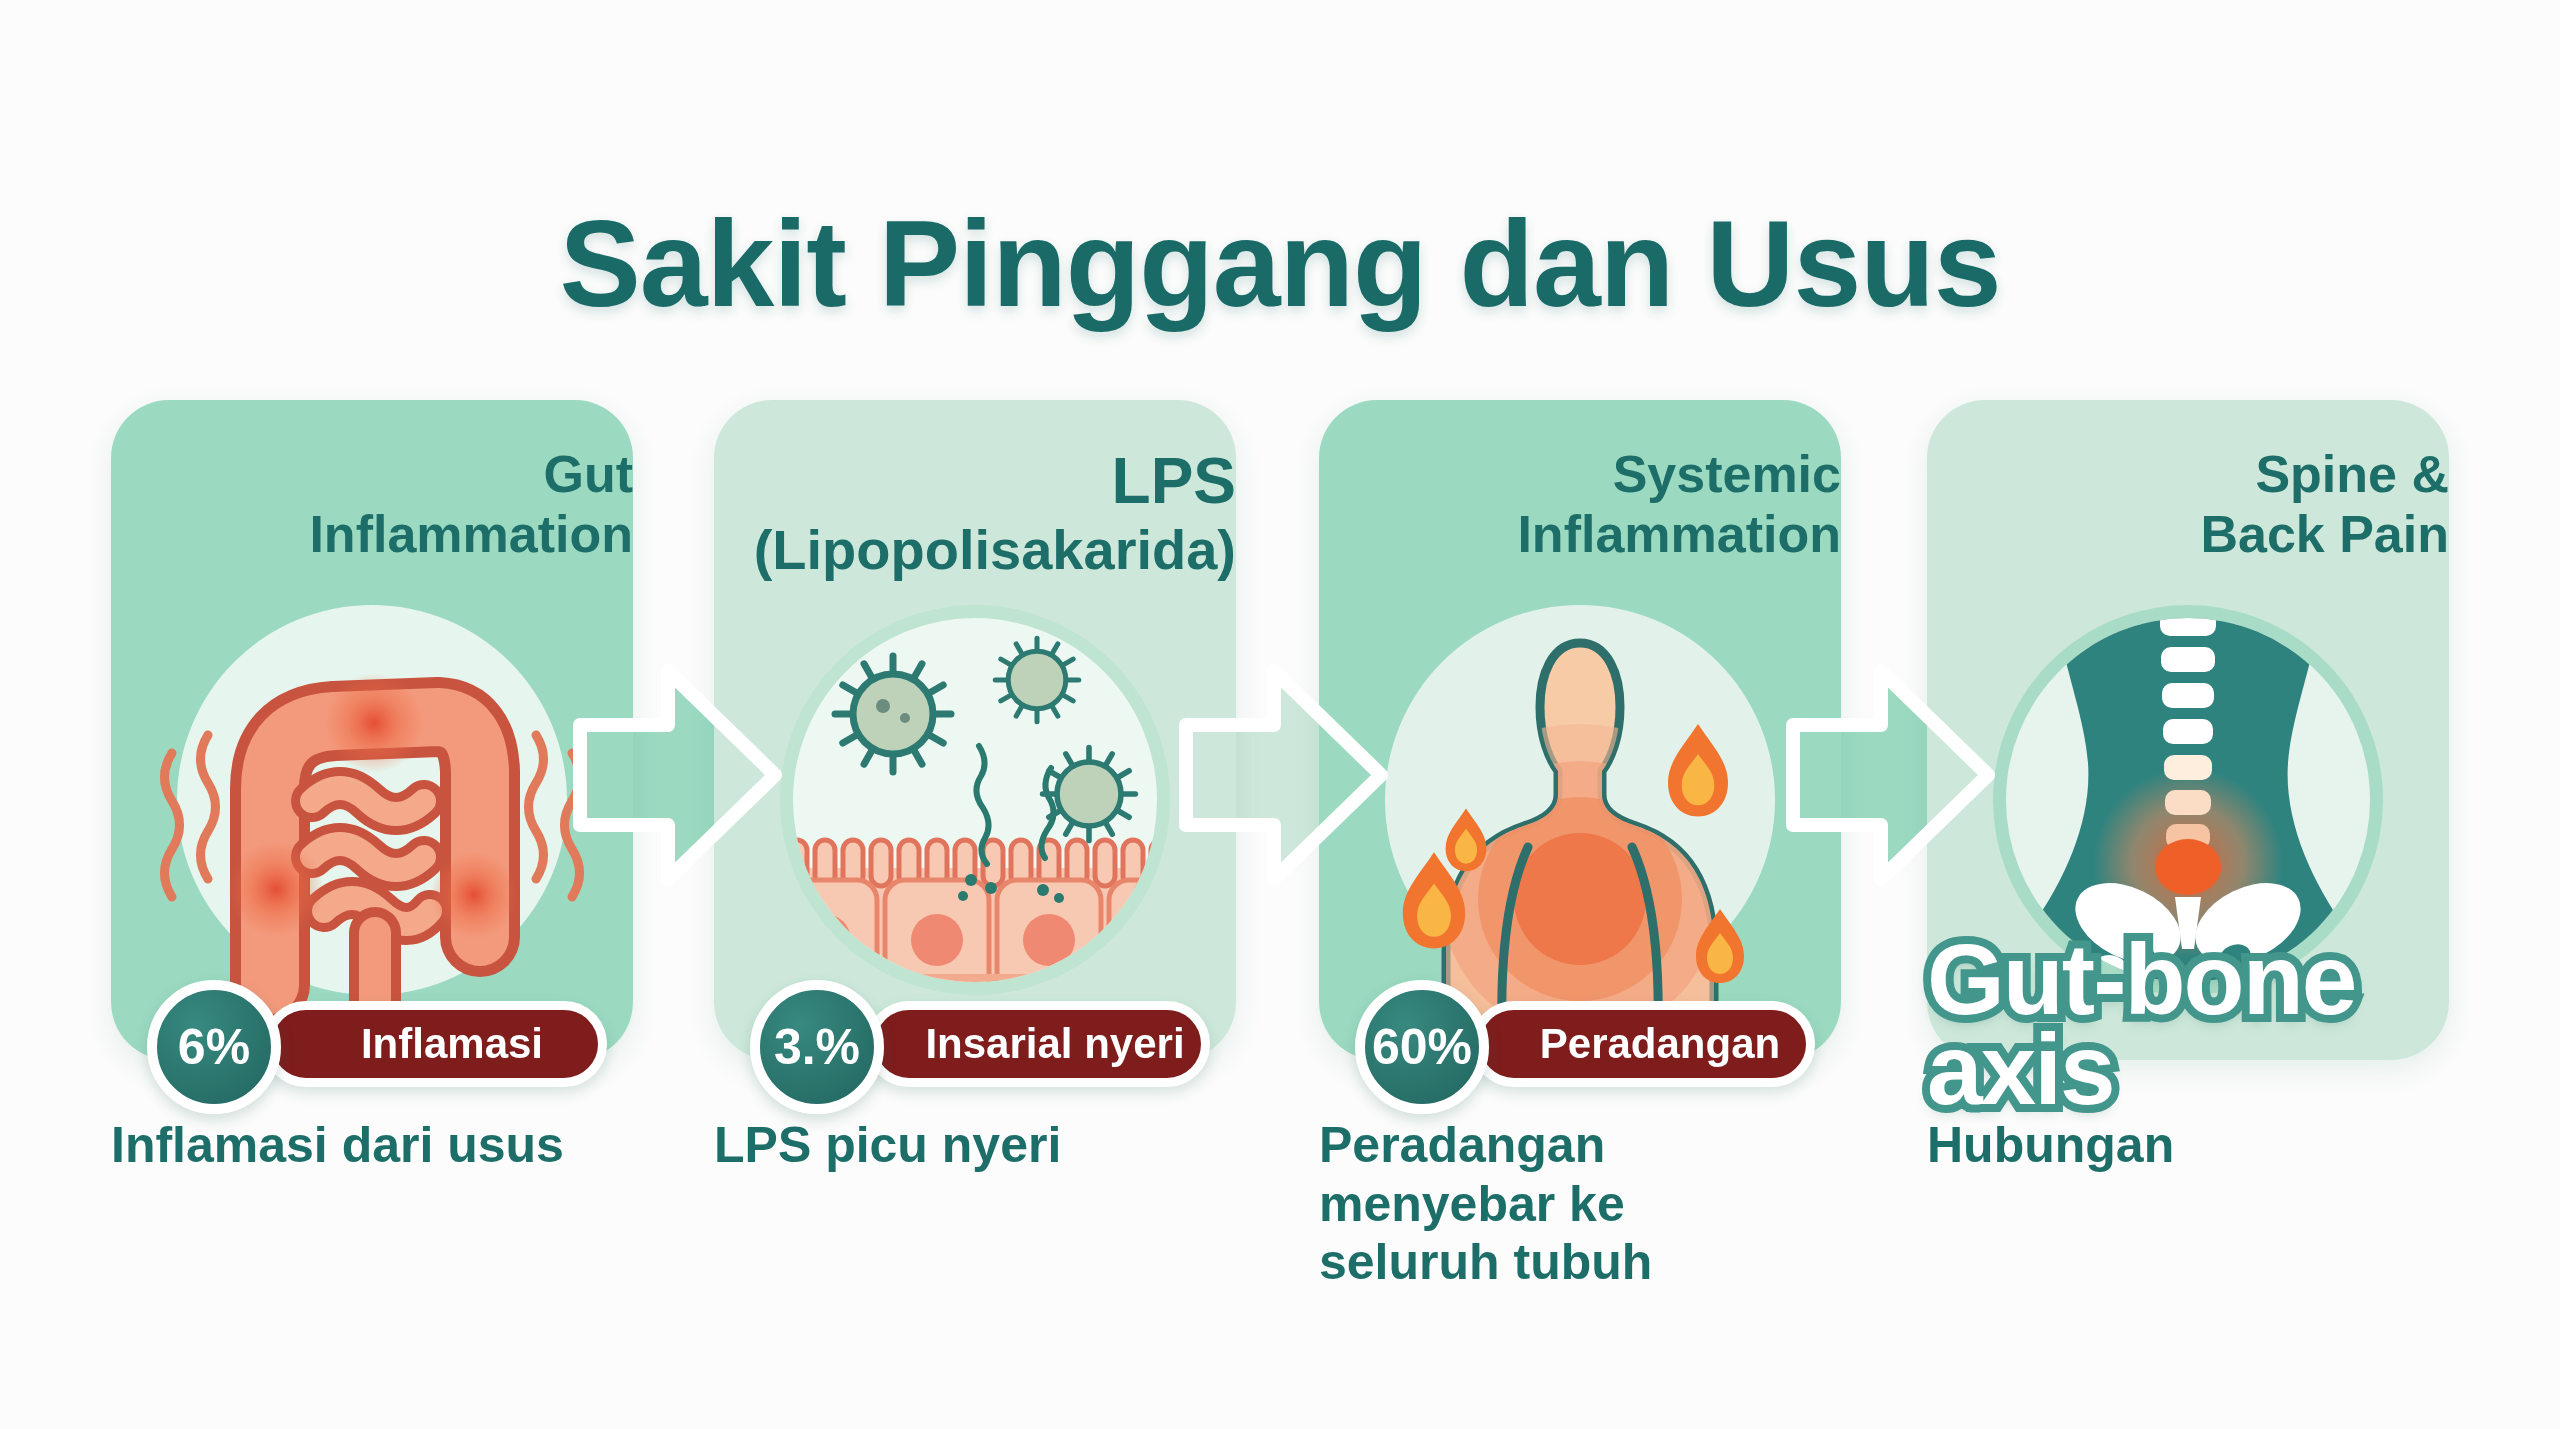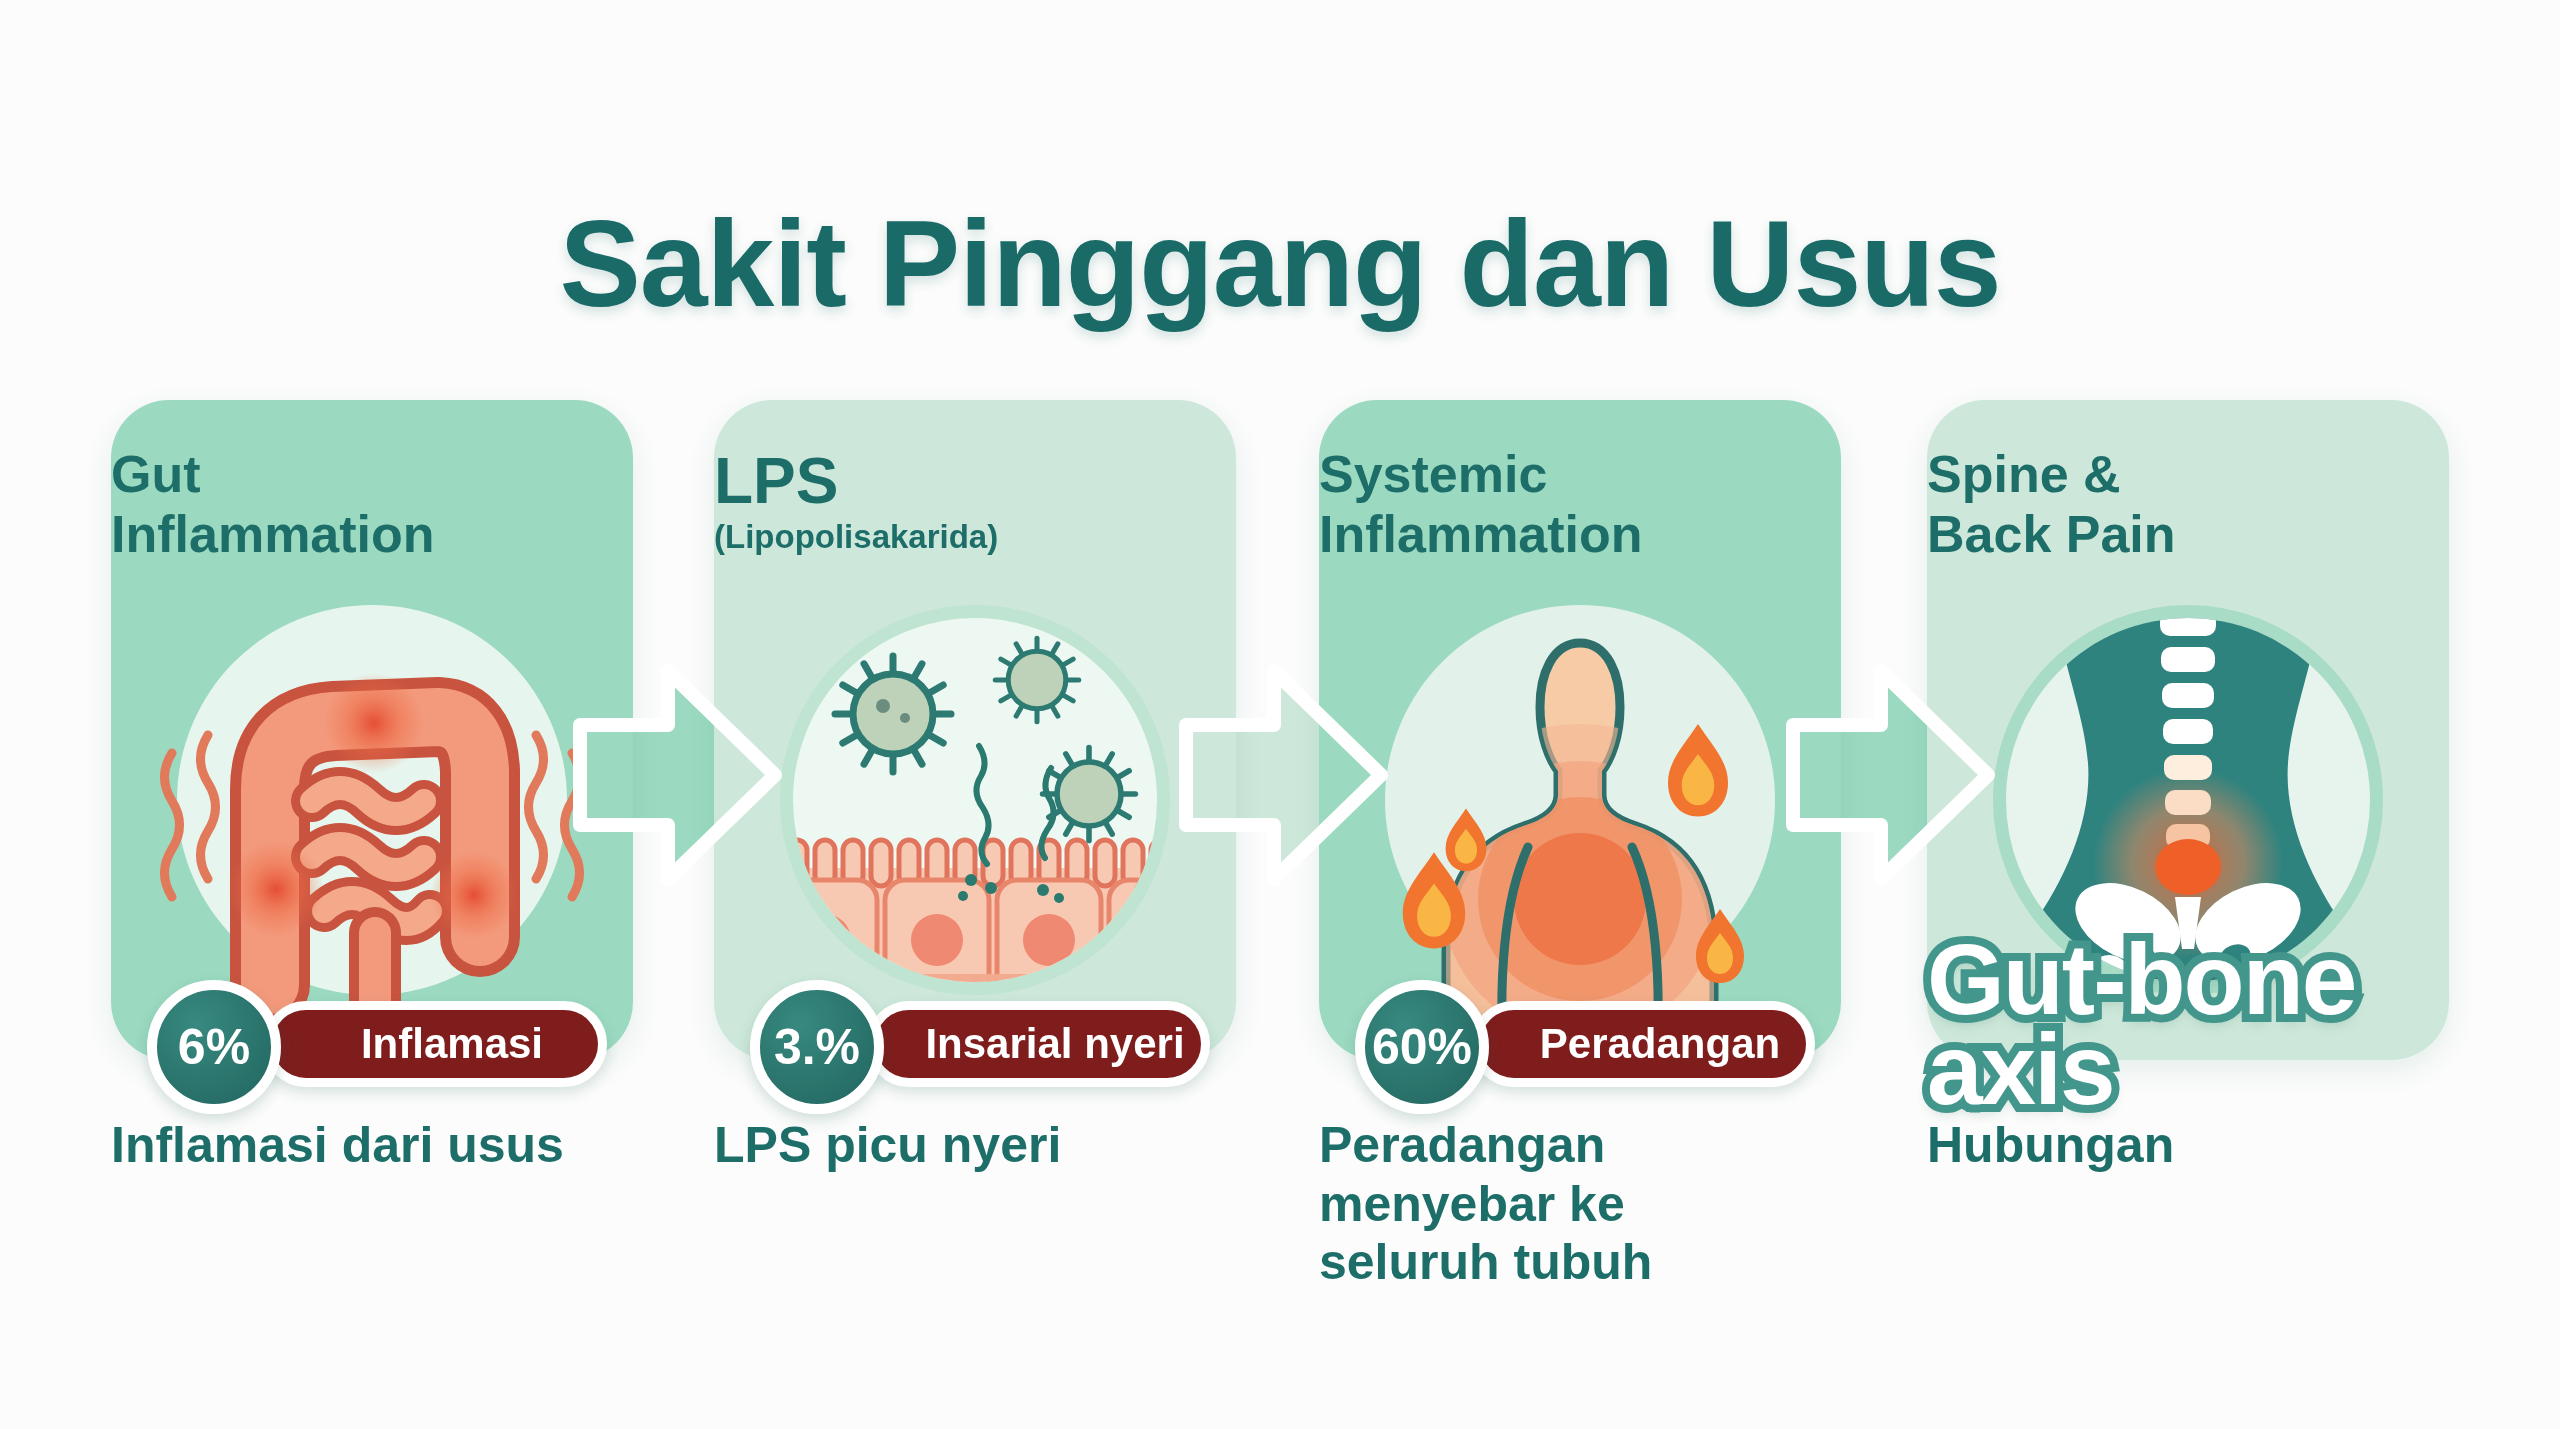--- a/index.html
+++ b/index.html
@@ -16,25 +16,25 @@
   }
   .col{position:absolute;top:400px;width:522px;height:1029px;}
   .col1{left:111px}.col2{left:714px}.col3{left:1319px}.col4{left:1927px}
   .panel{
     position:absolute;top:0;left:0;width:522px;height:660px;border-radius:58px;
     box-shadow:0 10px 28px rgba(40,120,100,.10);
   }
   .panel--medium{background:#9bdac1;}
   .panel--light{background:#cde8da;}
   .heading{
-    position:absolute;top:44px;left:0;width:522px;text-align:left;
+    position:absolute;top:44px;left:0;width:522px;text-align:right;
     color:#1d6e69;font-weight:bold;font-size:52px;line-height:1.16;z-index:2;
   }
   .heading .h-big{font-size:64px;display:block;}
-  .heading .h-small{font-size:33px;display:block;}
+  .heading .h-small{font-size:56px;display:block;}
   .heading span{display:block;}
   .illus{
     position:absolute;top:205px;left:66px;width:390px;height:390px;border-radius:50%;
     box-sizing:border-box;z-index:1;
   }
   .illus--p1{background:#e6f5ed;}
   .illus--p2{background:#eef8f2;border:13px solid #bfe4d1;overflow:hidden;}
   .illus--p3{background:#e2f2ea;}
   .illus--p4{background:#e7f4ed;border:13px solid #a9dcc6;overflow:hidden;}
   .illus svg{position:absolute;display:block;}

